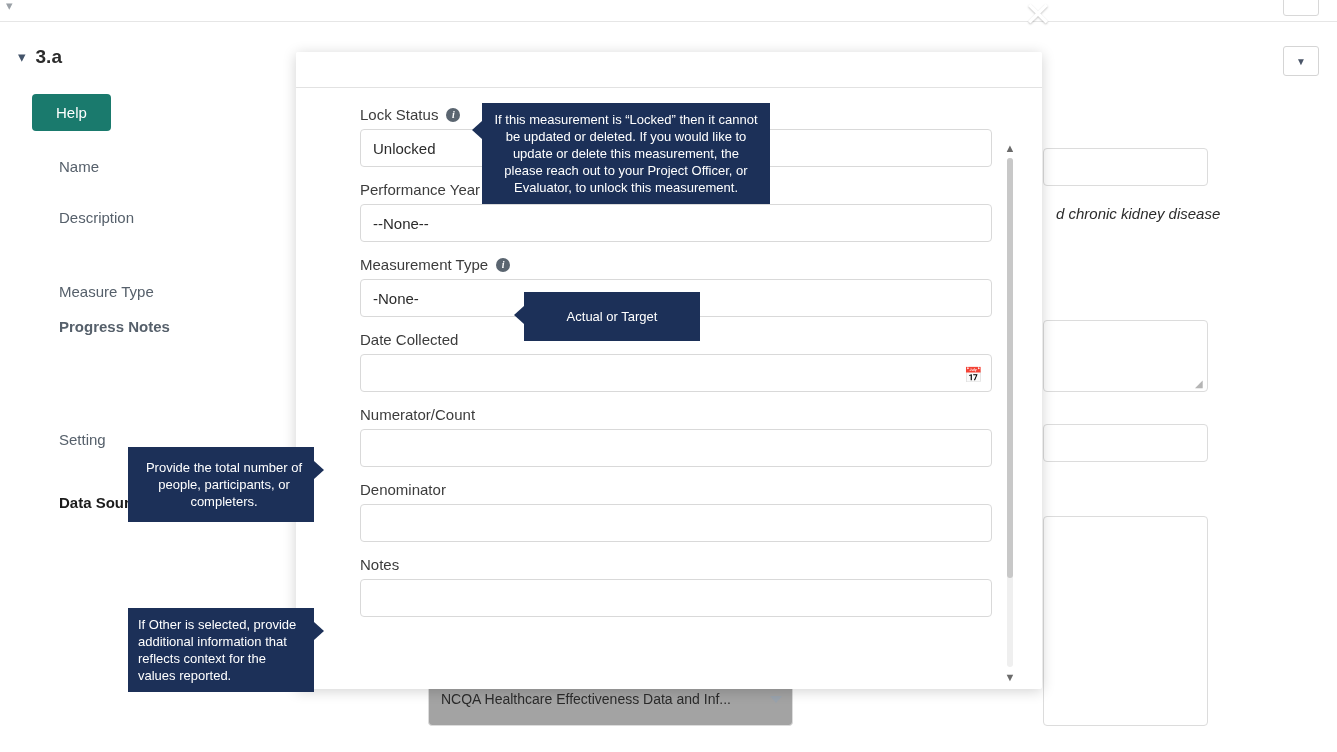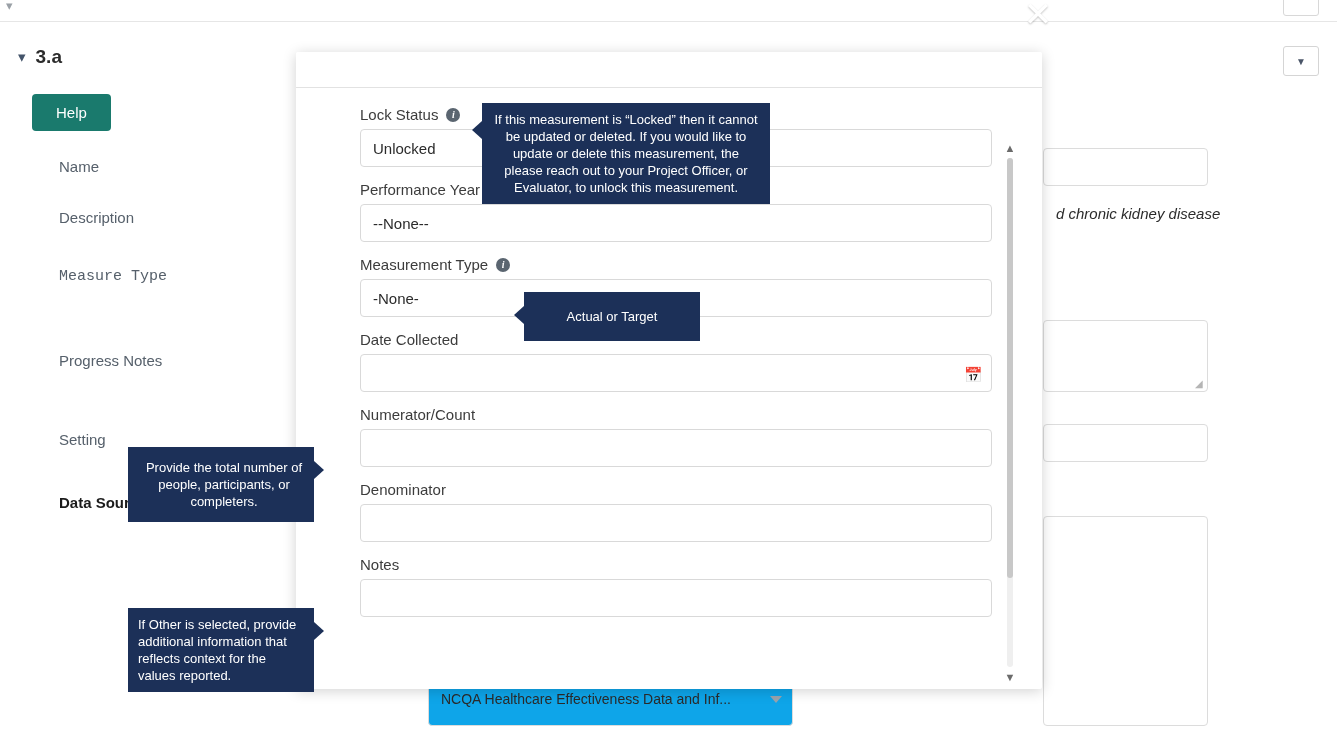--- a/index.html
+++ b/index.html
@@ -129,21 +129,21 @@
     width: 10px; height: 10px;
     color: #b5b5b5;
     font-size: 10px;
     line-height: 10px;
   }
 
   .bg-select {
     position: absolute;
     border: 1px solid #dcdcdc;
     border-radius: 4px;
-    background: #0ea5e9;
+    background: #a3a3a3;
     display: flex;
     align-items: center;
     padding: 0 28px 0 12px;
     color: #2b2b2b;
     font-size: 14px;
     white-space: nowrap;
     overflow: hidden;
   }
   .bg-select .caret {
     position: absolute;
@@ -318,22 +318,22 @@
     </div>
 
     <div class="collapse-btn">
       <span>▼</span>
     </div>
 
     <button class="help-btn">Help</button>
 
     <div class="bg-label" style="left:42px; top:158px;">Name</div>
     <div class="bg-label" style="left:42px; top:209px;">Description</div>
-    <div class="bg-label" style="left:42px; top:268px;font-family:Liberation Mono, monospace;">Measure Type</div>
-    <div class="bg-label" style="left:42px; top:352px;">Progress Notes</div>
+    <div class="bg-label" style="left:42px; top:283px;">Measure Type</div>
+    <div class="bg-label" style="left:42px; top:318px;font-weight:bold;">Progress Notes</div>
     <div class="bg-label" style="left:42px; top:431px;">Setting</div>
     <div class="bg-label bold" style="left:42px; top:494px;">Data Source</div>
 
     <div class="bg-text" style="left:1056px; top:205px;font-style:italic;">d chronic kidney disease</div>
 
     <div class="bg-input" style="left:1043px; top:148px; width:165px; height:38px;"></div>
     <div class="bg-textarea" style="left:1043px; top:320px; width:165px; height:72px;">
       <span class="resizer">◢</span>
     </div>
     <div class="bg-input" style="left:1043px; top:424px; width:165px; height:38px;"></div>

